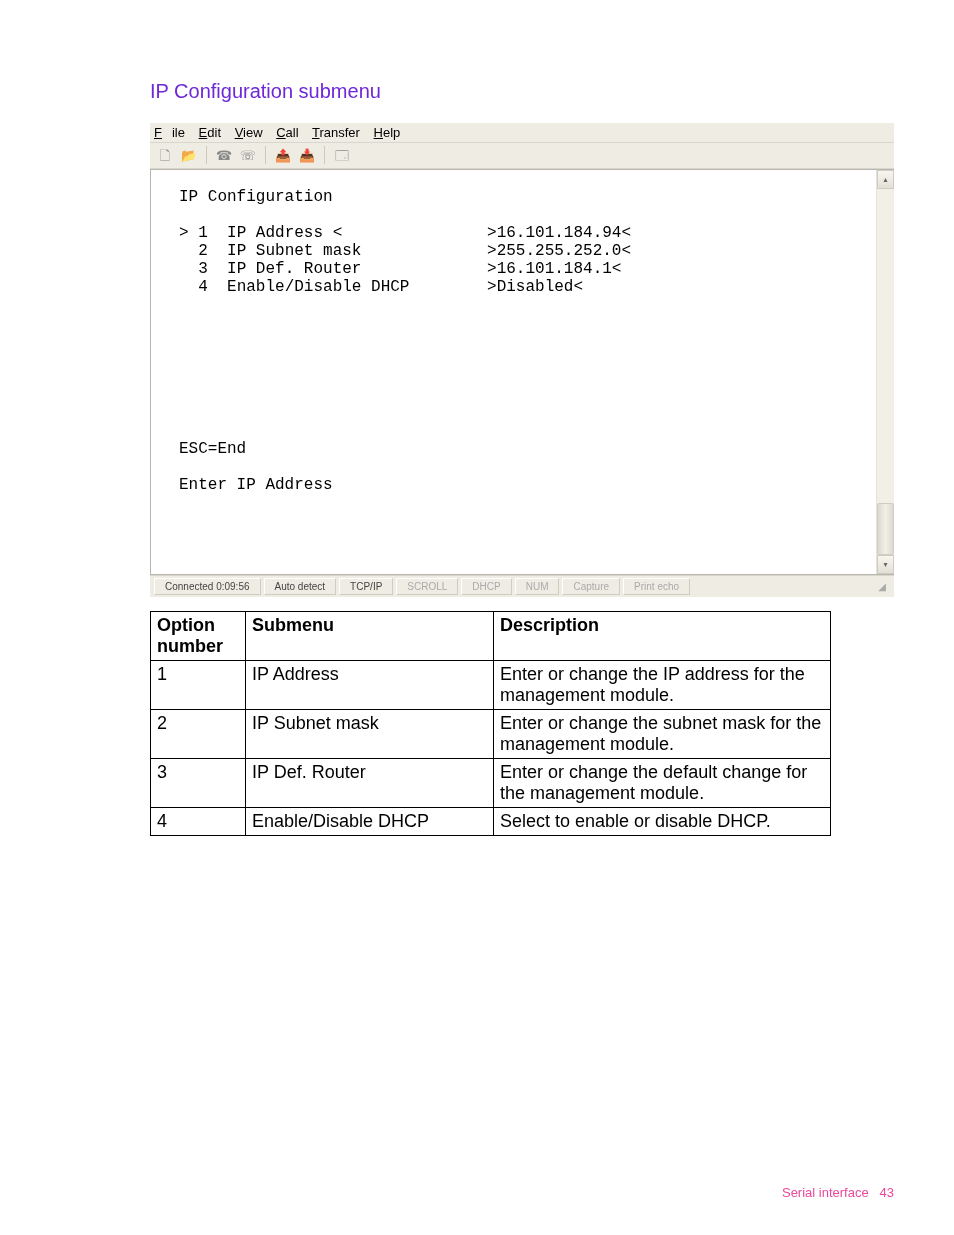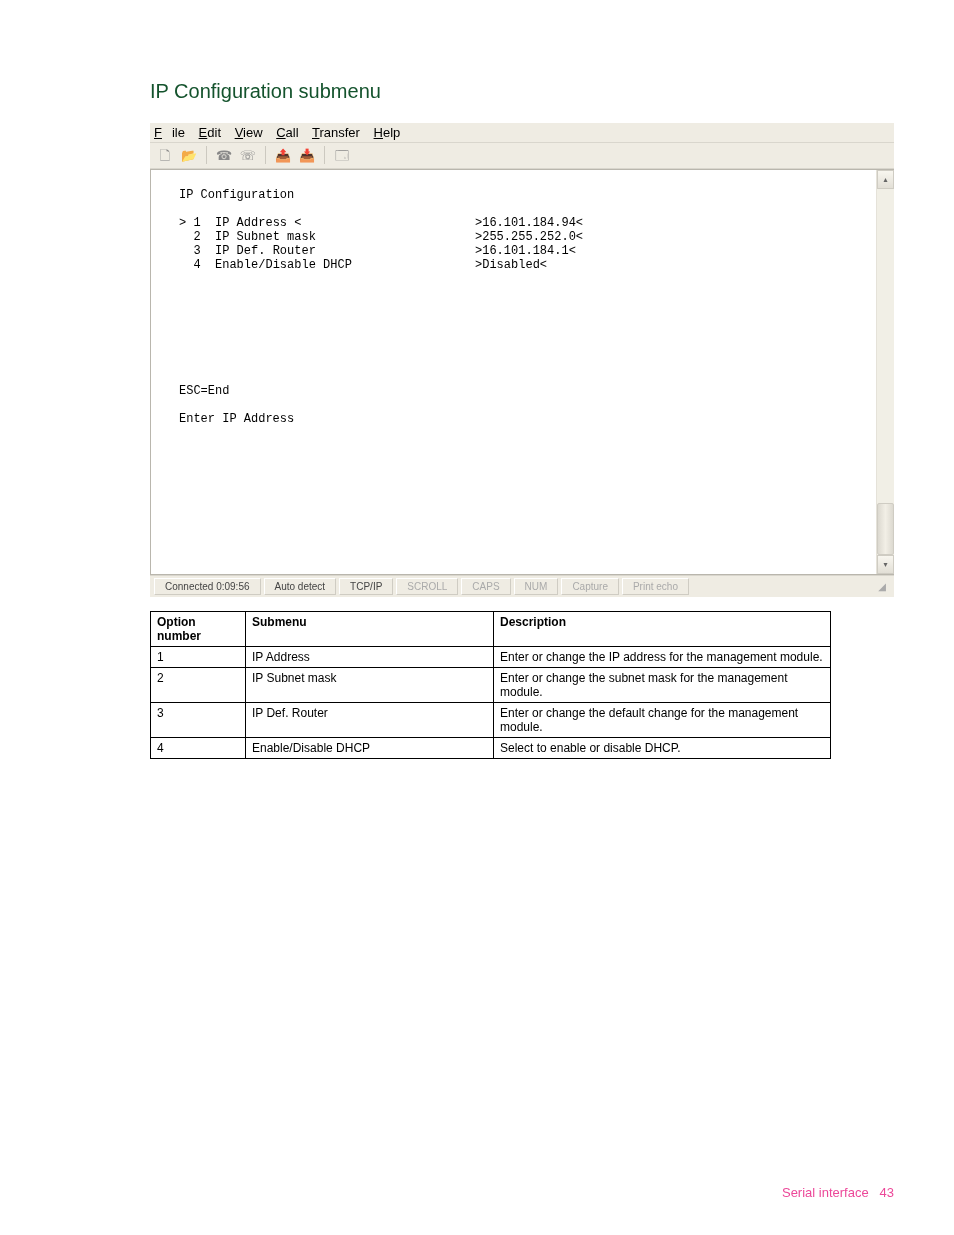--- a/index.html
+++ b/index.html
@@ -8,21 +8,21 @@
     background: #ffffff;
     font-family: Arial, Helvetica, sans-serif;
     width: 954px;
     height: 1235px;
     position: relative;
   }
   .page {
     padding: 80px 60px 0 150px;
   }
   h2.section-title {
-    color: #14532d;
+    color: #6d28d9;
     font-weight: normal;
     font-size: 20px;
     margin: 0 0 20px 0;
     font-family: Arial, sans-serif;
   }
   
   .window {
     width: 744px;
     border: 0;
     background: #f1eee5;
@@ -96,21 +96,21 @@
     background: #fff;
     border: 1px solid #b9b6ad;
     border-right: 0;
     margin: 0;
     height: 404px;
   }
   .terminal {
     flex: 1;
     padding: 18px 10px 10px 28px;
     font-family: "Courier New", monospace;
-    font-size: 12px;
+    font-size: 16px;
     color: #000;
     white-space: pre;
     overflow: hidden;
   }
   .scrollbar {
     width: 17px;
     background: #f1efe6;
     border-left: 1px solid #e5e2d9;
     display: flex;
     flex-direction: column;
@@ -152,21 +152,21 @@
     line-height: 13px;
   }
   .statusbar .cell.dim { color: #aaa; }
   .statusbar .grip { margin-left: auto; font-size:10px; color:#aaa; padding:0 4px; }
 
   
   table.optiontable {
     border-collapse: collapse;
     width: 681px;
     margin-top: 14px;
-    font-size: 12px;
+    font-size: 18px;
   }
   table.optiontable th, table.optiontable td {
     border: 1px solid #000;
     padding: 3px 6px;
     text-align: left;
     vertical-align: top;
   }
   table.optiontable th {
     font-weight: bold;
     background: #fff;
@@ -234,21 +234,21 @@
           <div class="scrollthumb"></div>
         </div>
         <div class="scrollbtn">▾</div>
       </div>
     </div>
     <div class="statusbar">
       <span class="cell">Connected 0:09:56</span>
       <span class="cell">Auto detect</span>
       <span class="cell">TCP/IP</span>
       <span class="cell dim">SCROLL</span>
-      <span class="cell dim">CAPS</span>
+      <span class="cell dim">DHCP</span>
       <span class="cell dim">NUM</span>
       <span class="cell dim">Capture</span>
       <span class="cell dim">Print echo</span>
       <span class="grip">◢</span>
     </div>
   </div>
 
   <table class="optiontable">
     <colgroup>
         <col class="c1">

